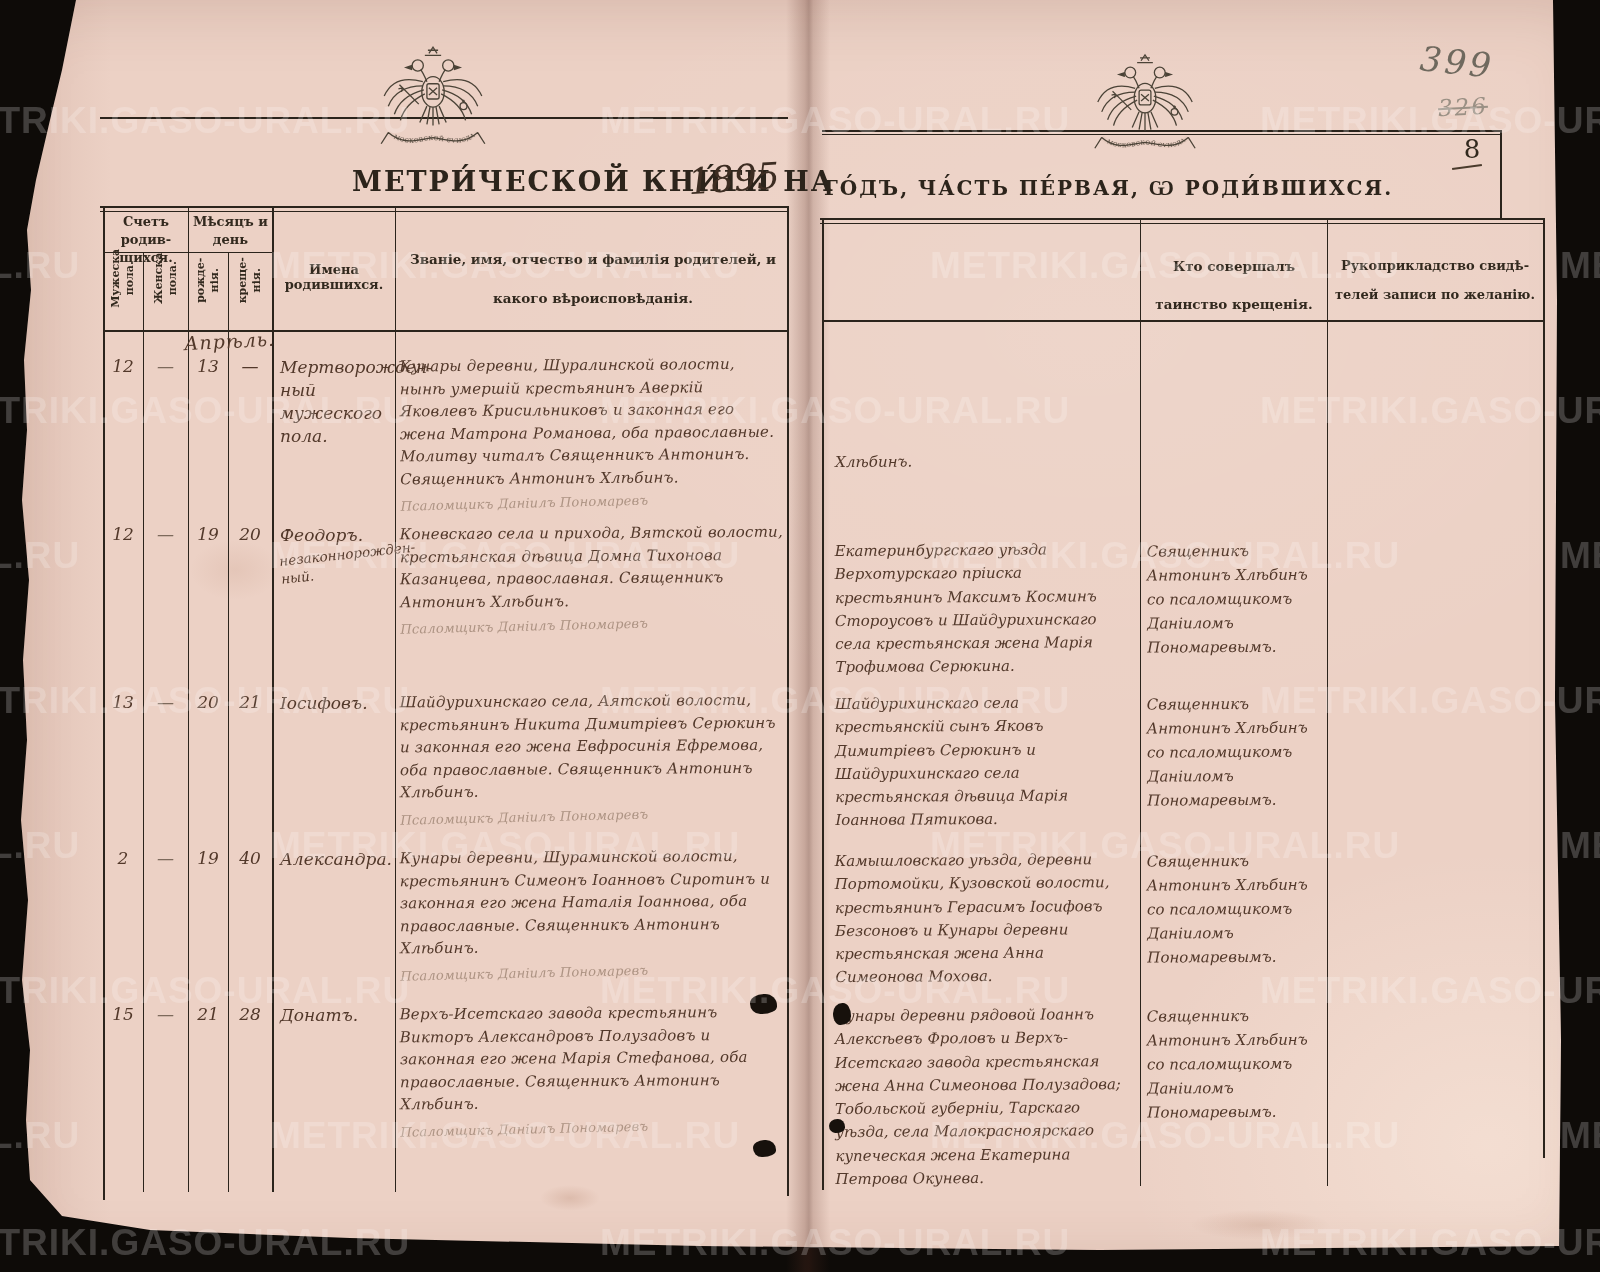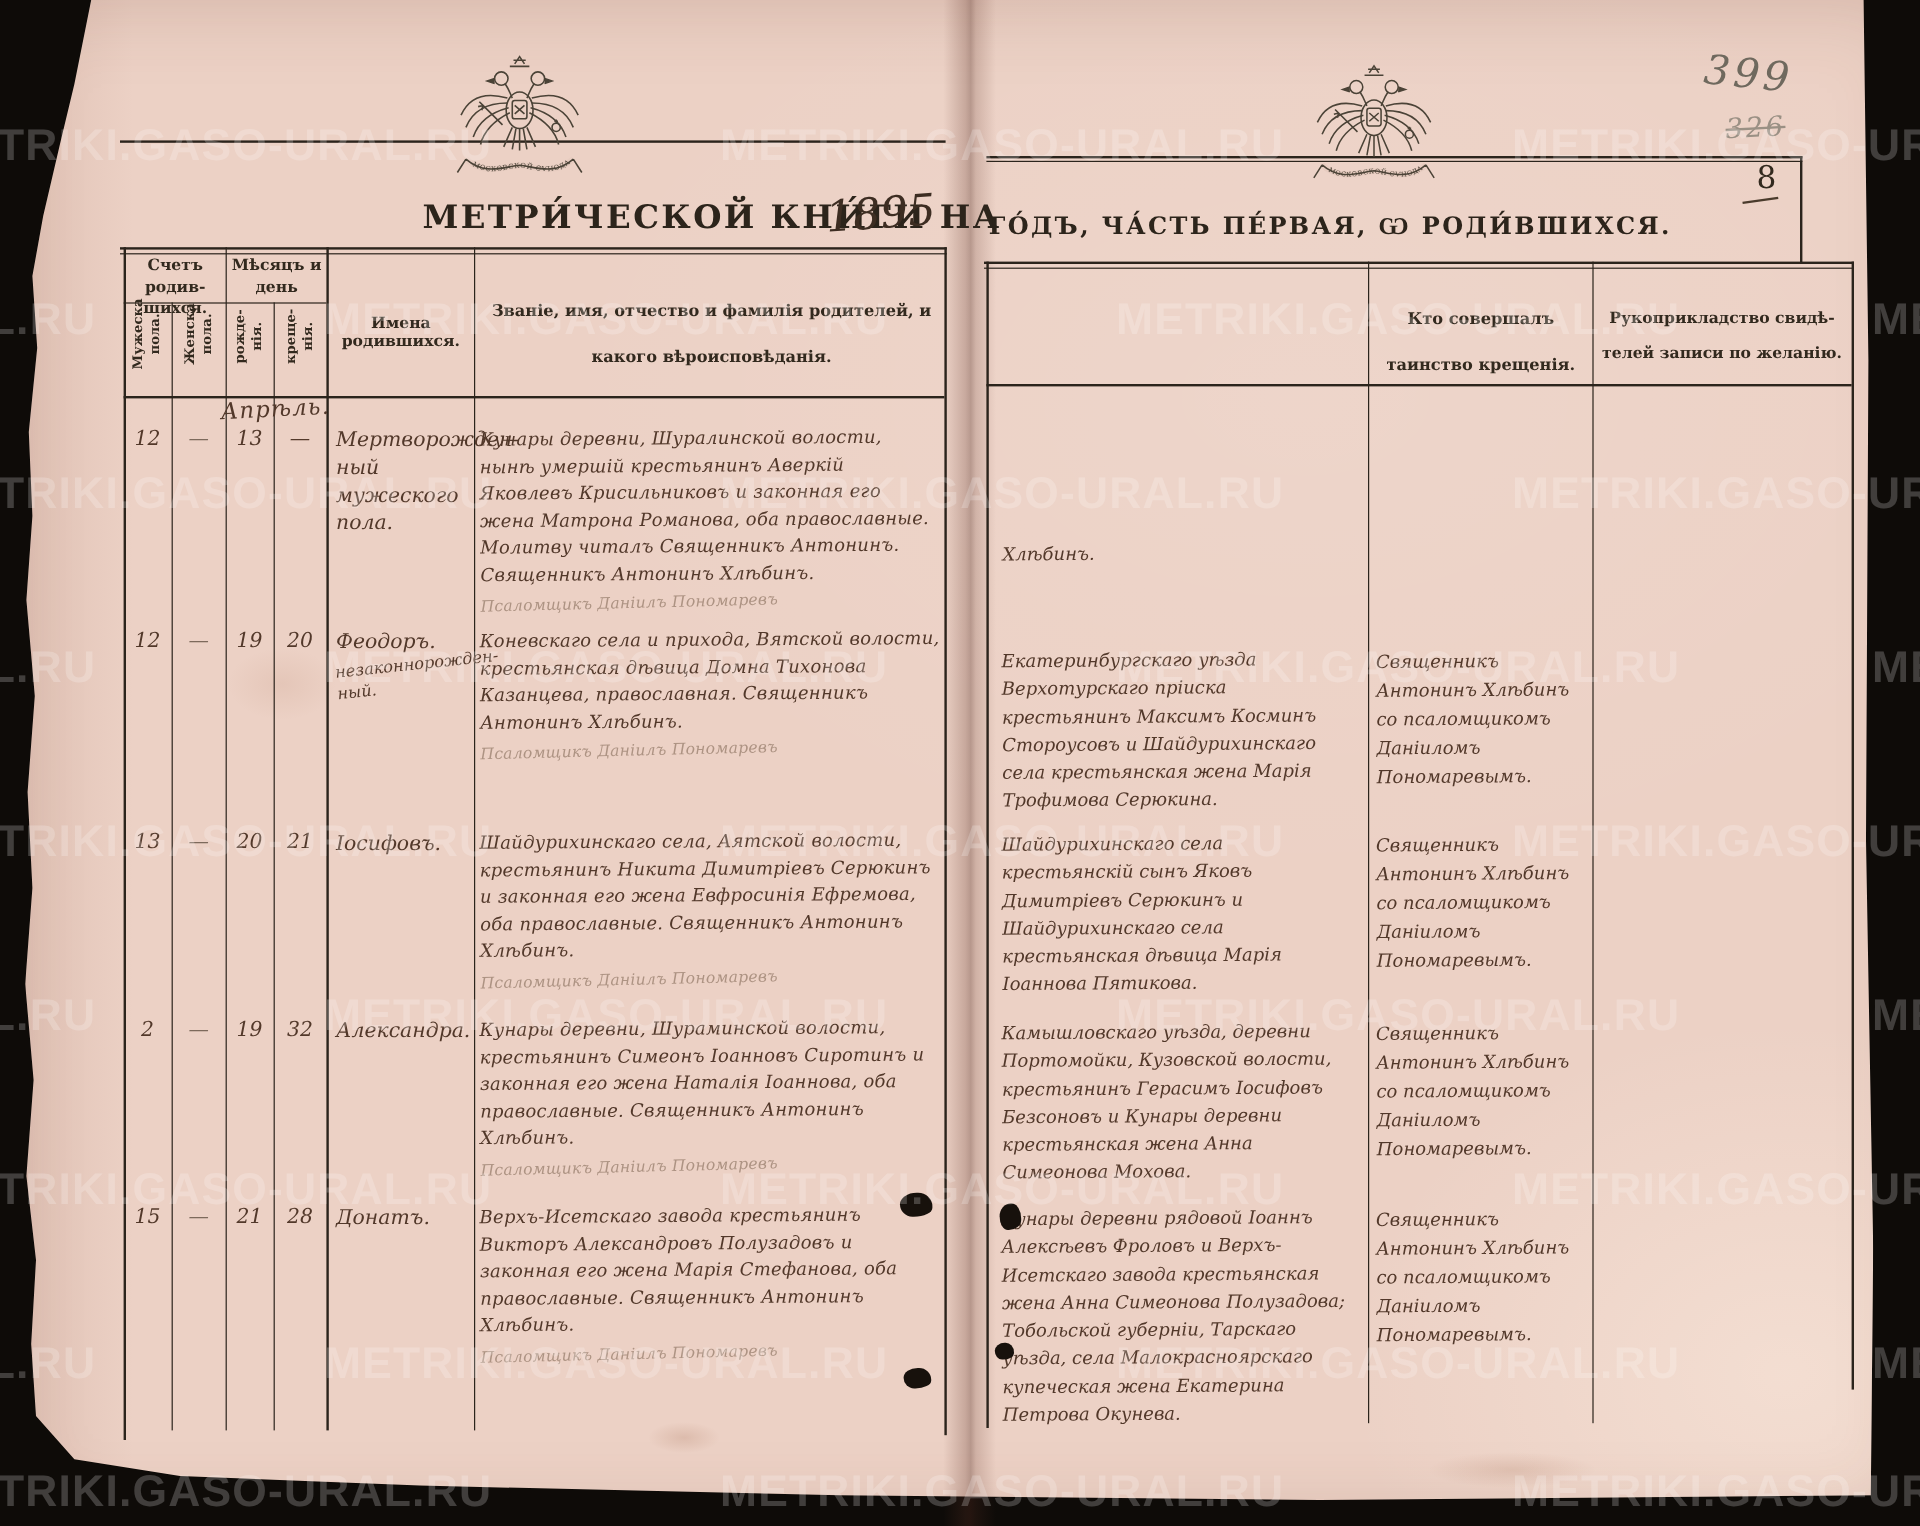--- a/index.html
+++ b/index.html
@@ -151,21 +151,21 @@
         <span class="nm">Іосифовъ.</span><span class="namenote"></span>
       </div>
       <div class="cell hand parents" style="left:400px;width:384px;top:4px;">
         <span class="ptxt">Шайдурихинскаго села, Аятской волости, крестьянинъ Никита Димитріевъ Серюкинъ и законная его жена Евфросинія Ефремова, оба православные. Священникъ Антонинъ Хлѣбинъ.</span><span class="faint">Псаломщикъ Даніилъ Пономаревъ</span>
       </div>
     </div>
       <div class="lrow" style="top: 842px;">
       <div class="cell hand num" style="left:103px;width:40px;top:6px;">2</div>
       <div class="cell hand num" style="left:143px;width:45px;top:6px;color:#7d6a5c;">—</div>
       <div class="cell hand num" style="left:188px;width:40px;top:6px;">19</div>
-      <div class="cell hand num" style="left:228px;width:44px;top:6px;">32</div>
+      <div class="cell hand num" style="left:228px;width:44px;top:6px;">40</div>
       <div class="cell hand namecell" style="left:280px;width:112px;top:6px;">
         <span class="nm">Александра.</span><span class="namenote"></span>
       </div>
       <div class="cell hand parents" style="left:400px;width:384px;top:4px;">
         <span class="ptxt">Кунары деревни, Шураминской волости, крестьянинъ Симеонъ Іоанновъ Сиротинъ и законная его жена Наталія Іоаннова, оба православные. Священникъ Антонинъ Хлѣбинъ.</span><span class="faint">Псаломщикъ Даніилъ Пономаревъ</span>
       </div>
     </div>
       <div class="lrow" style="top: 998px;">
       <div class="cell hand num" style="left:103px;width:40px;top:6px;">15</div>
       <div class="cell hand num" style="left:143px;width:45px;top:6px;color:#7d6a5c;">—</div>

